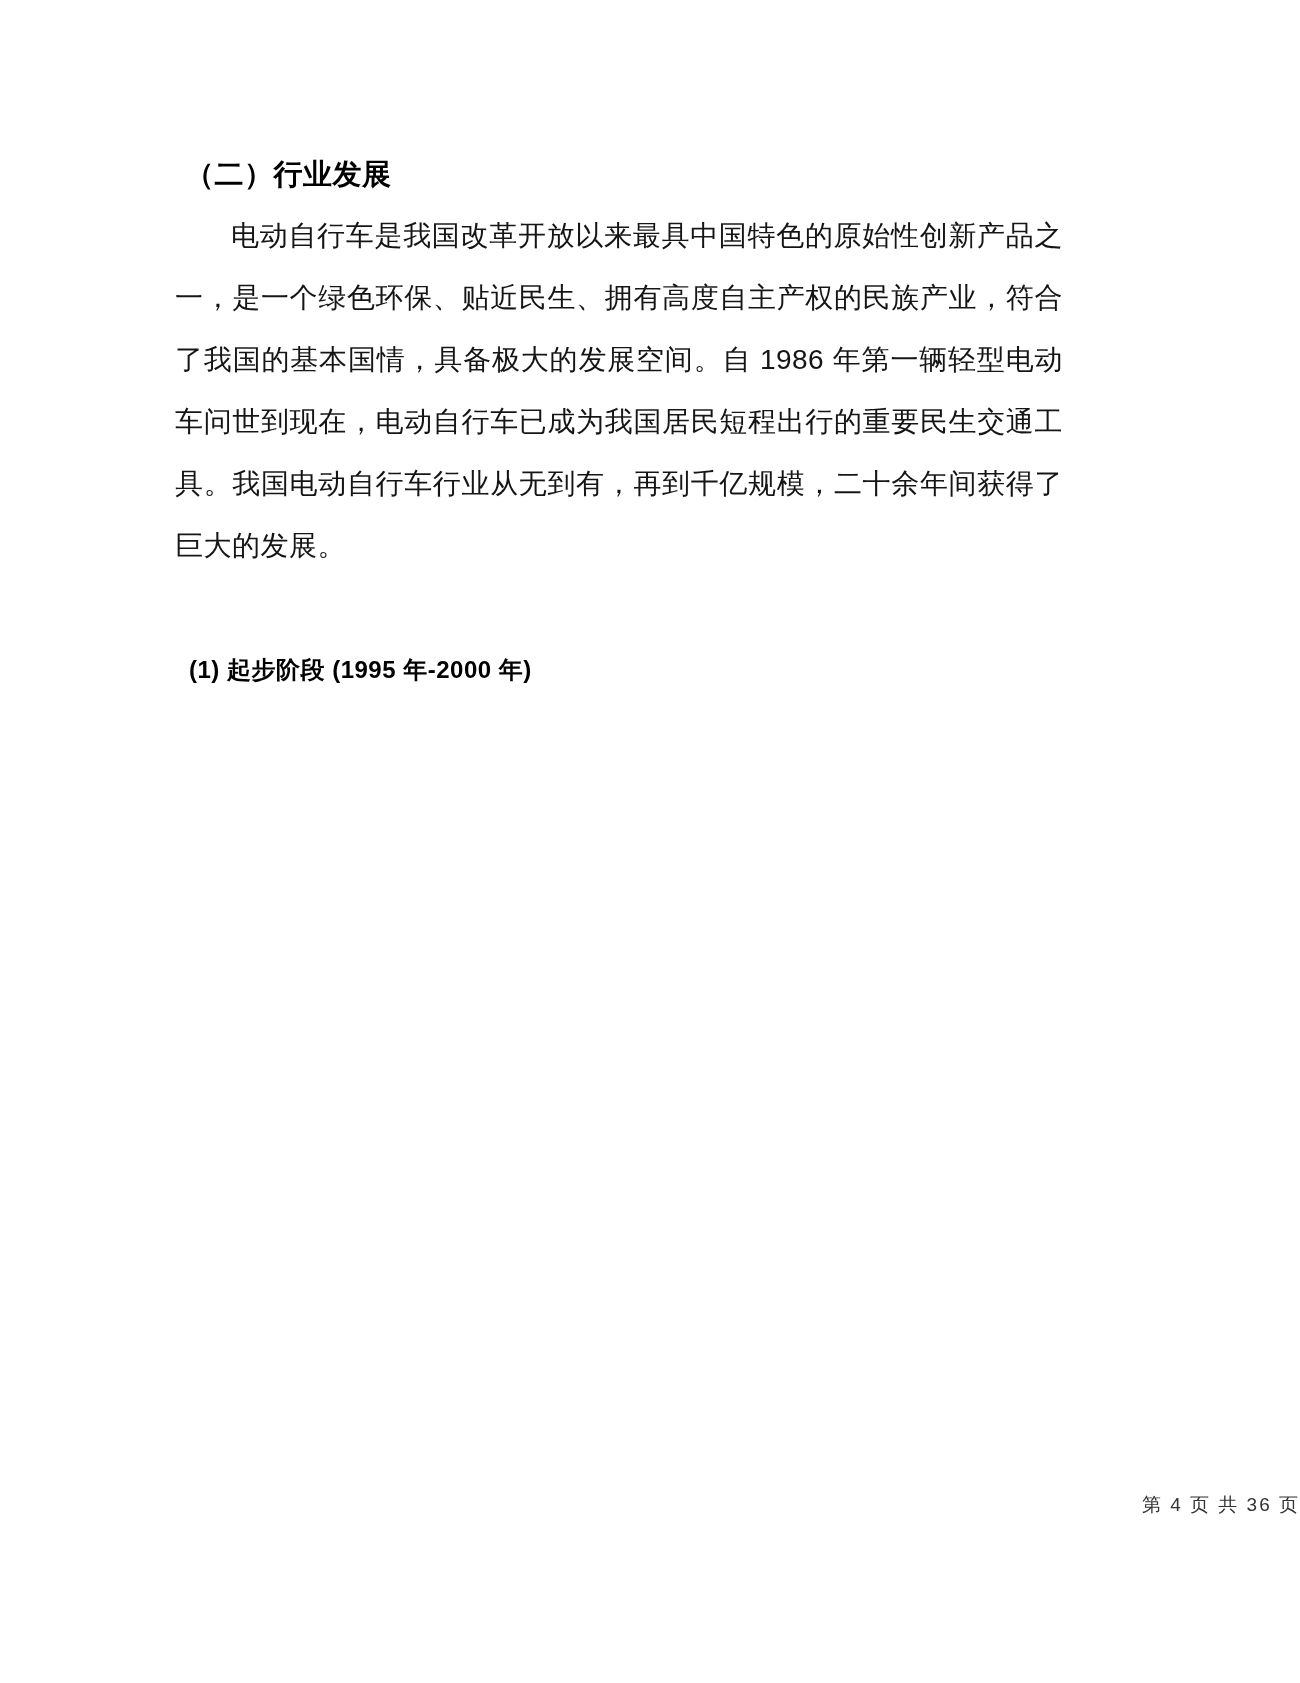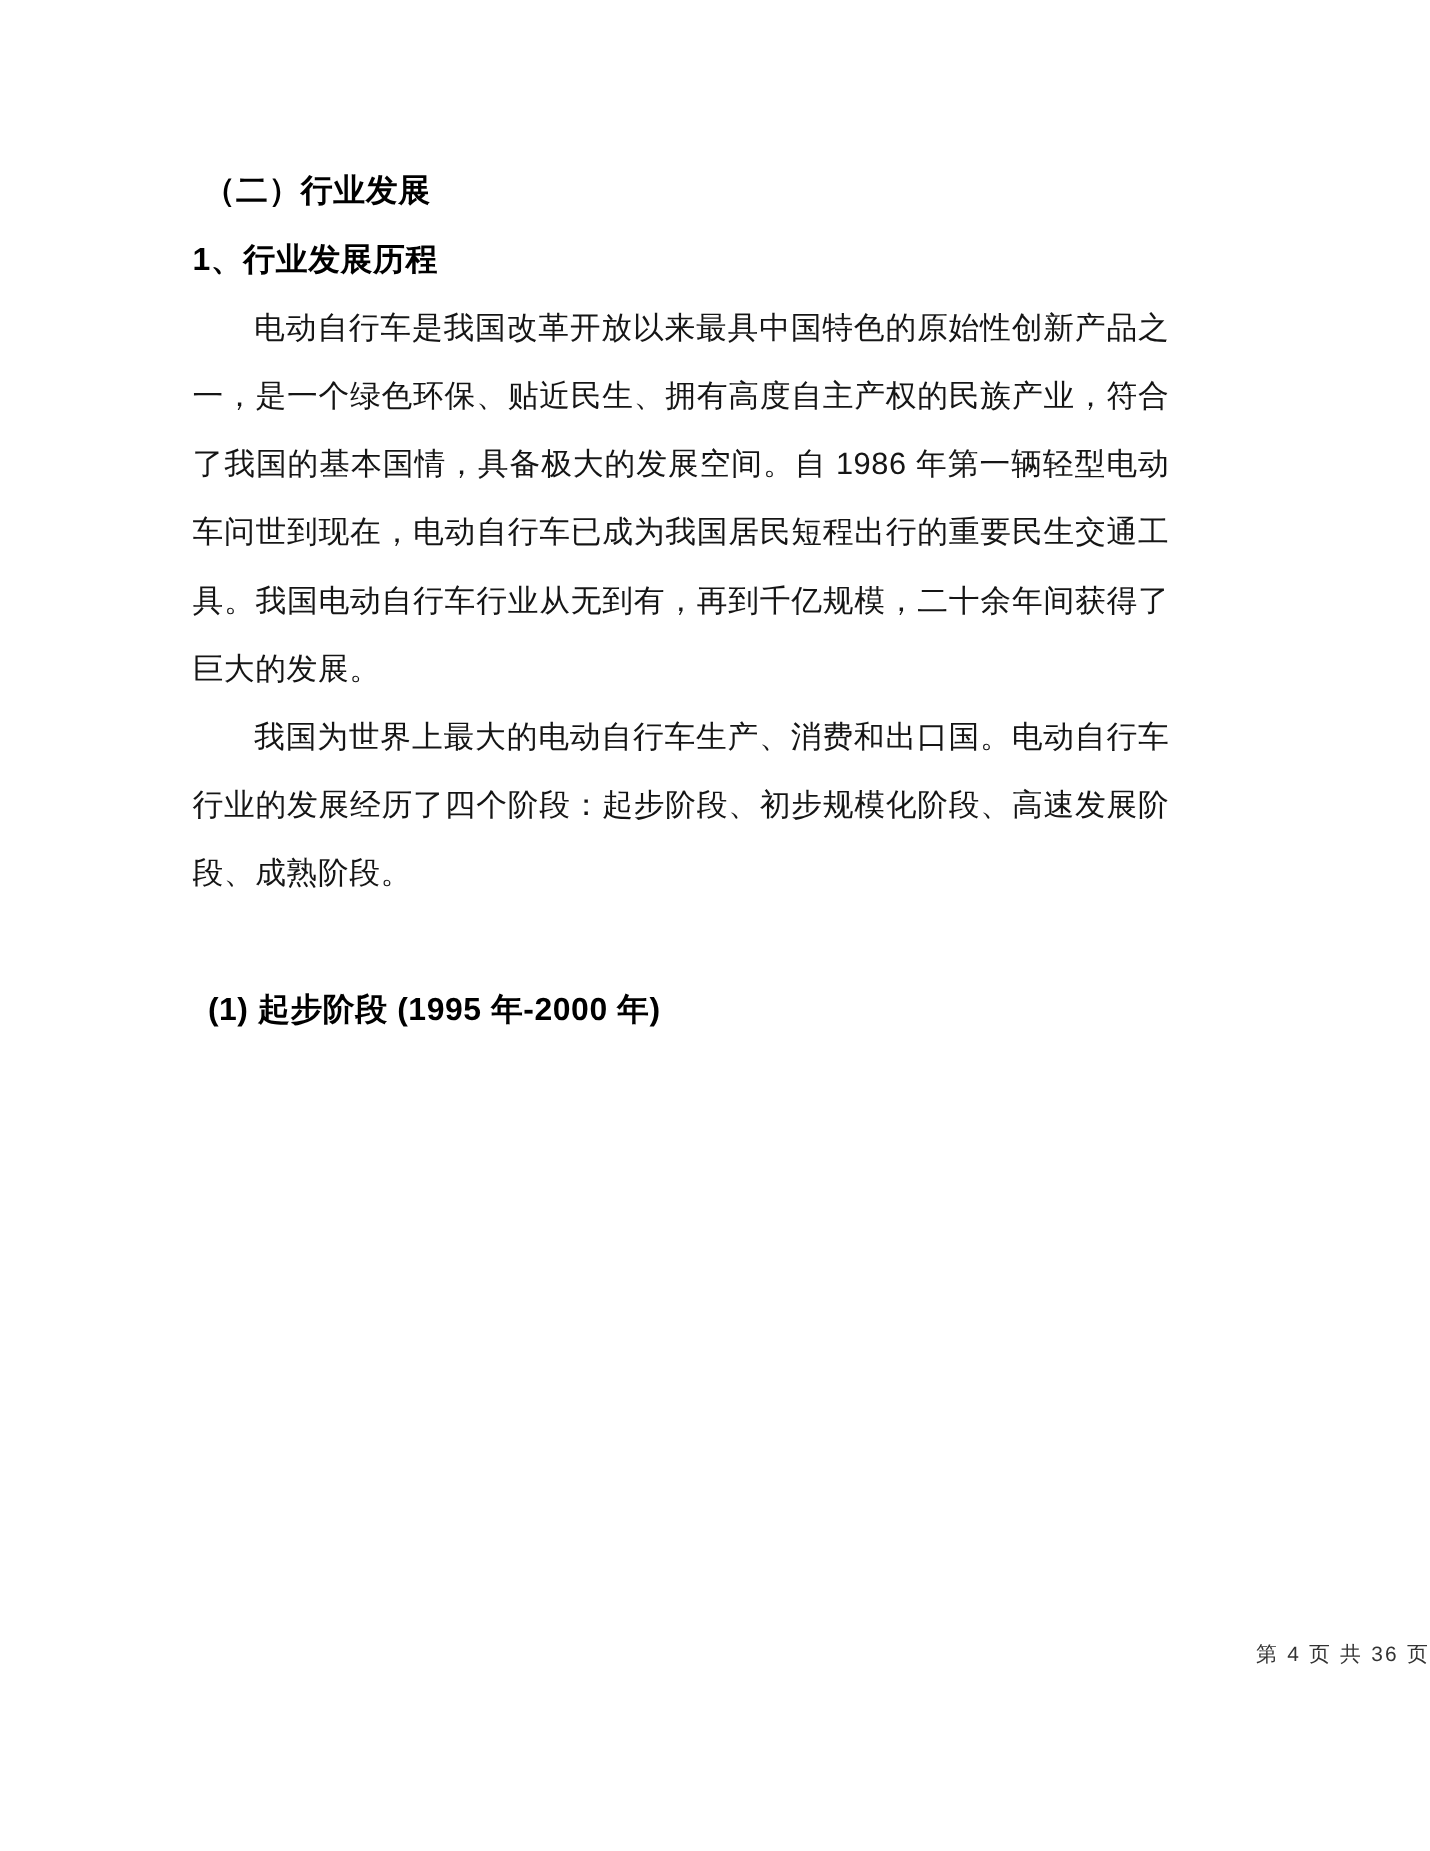--- a/index.html
+++ b/index.html
@@ -45,21 +45,21 @@
   }
   .para {
     margin: 0;
     text-indent: 2em;
     color: #151515;
   }
   .para.no-indent {
     text-indent: 0;
   }
   .stage-heading {
-    font-size: 29px;
+    font-size: 24px;
     line-height: 62px;
     font-weight: bold;
     color: #000000;
     margin-top: 62px;
     padding-left: 14px;
   }
   .footer {
     position: absolute;
     left: 0;
     top: 1490px;
@@ -71,25 +71,23 @@
     letter-spacing: 2px;
   }
 </style>
 </head>
 <body>
 
 <div class="page">
   <div class="doc-text">
     <div class="section-heading">（二）行业发展</div>
 
-    <div class="subsection-heading">1、行业发展历程</div>
 
     <p class="para">电动自行车是我国改革开放以来最具中国特色的原始性创新产品之一，是一个绿色环保、贴近民生、拥有高度自主产权的民族产业，符合了我国的基本国情，具备极大的发展空间。自 1986 年第一辆轻型电动车问世到现在，电动自行车已成为我国居民短程出行的重要民生交通工具。我国电动自行车行业从无到有，再到千亿规模，二十余年间获得了巨大的发展。</p>
 
-    <p class="para">我国为世界上最大的电动自行车生产、消费和出口国。电动自行车行业的发展经历了四个阶段：起步阶段、初步规模化阶段、高速发展阶段、成熟阶段。</p>
 
     <div class="stage-heading">(1) 起步阶段 (1995 年-2000 年)</div>
 
 
   </div>
 
   <div class="footer">
     <span>第 4 页 共 36 页</span>
   </div>
 </div>

